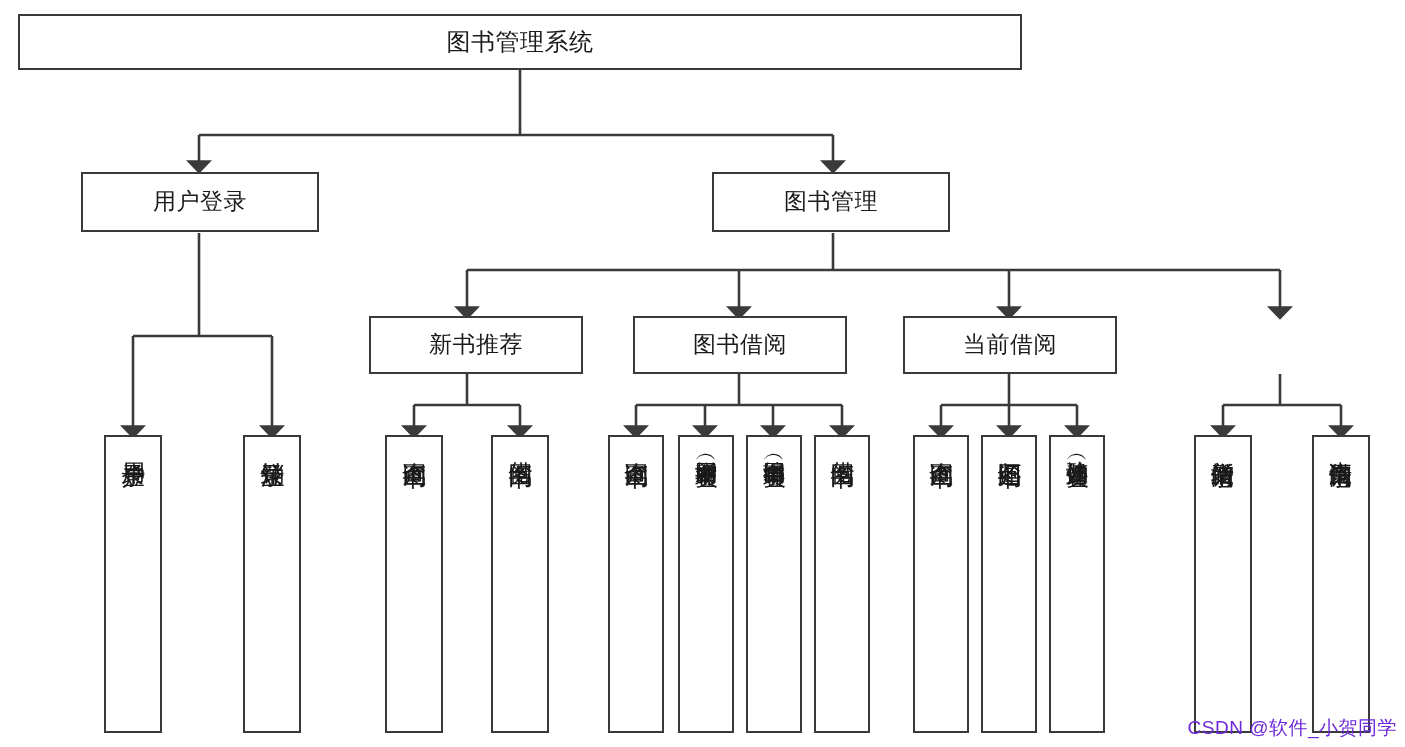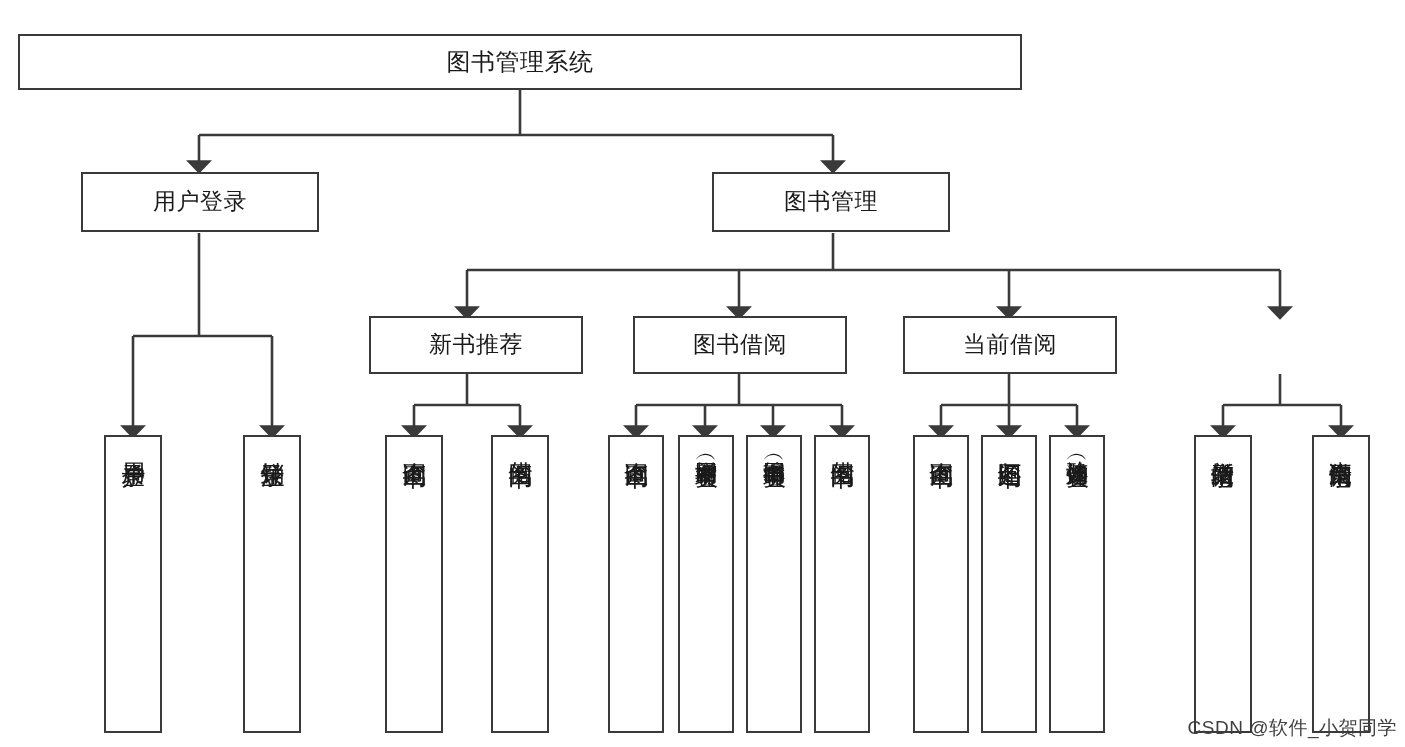--- a/index.html
+++ b/index.html
@@ -65,21 +65,21 @@
   }
   .vtext.tall {
     line-height: 1.02;
     font-size: 22px;
   }
   #watermark {
     position: absolute;
     right: 8px;
     bottom: 6px;
     font-size: 19px;
-    color: #404040;
+    color: #6d28d9;
     letter-spacing: 0.5px;
     white-space: nowrap;
     user-select: none;
   }
 </style>
 </head>
 <body>
 
 <div id="diagram-root">
 
@@ -126,21 +126,21 @@
       <path d="M1009,405 L1009,431" marker-end="url(#arrowhead)"></path>
       <path d="M1077,405 L1077,431" marker-end="url(#arrowhead)"></path>
 
       <path d="M1280,374 L1280,405"></path>
       <path d="M1223,405 L1341,405"></path>
       <path d="M1223,405 L1223,431" marker-end="url(#arrowhead)"></path>
       <path d="M1341,405 L1341,431" marker-end="url(#arrowhead)"></path>
     </g>
   </svg>
 
-  <div class="node node-h node-root" style="left:18px; top:14px; width:1004px; height:56px;margin-top:20px;">
+  <div class="node node-h node-root" style="left:18px; top:14px; width:1004px; height:56px;">
     <span>图书管理系统</span>
   </div>
 
   <div class="node node-h" style="left:81px; top:172px; width:238px; height:60px;">
     <span>用户登录</span>
   </div>
   <div class="node node-h" style="left:712px; top:172px; width:238px; height:60px;">
     <span>图书管理</span>
   </div>
 

